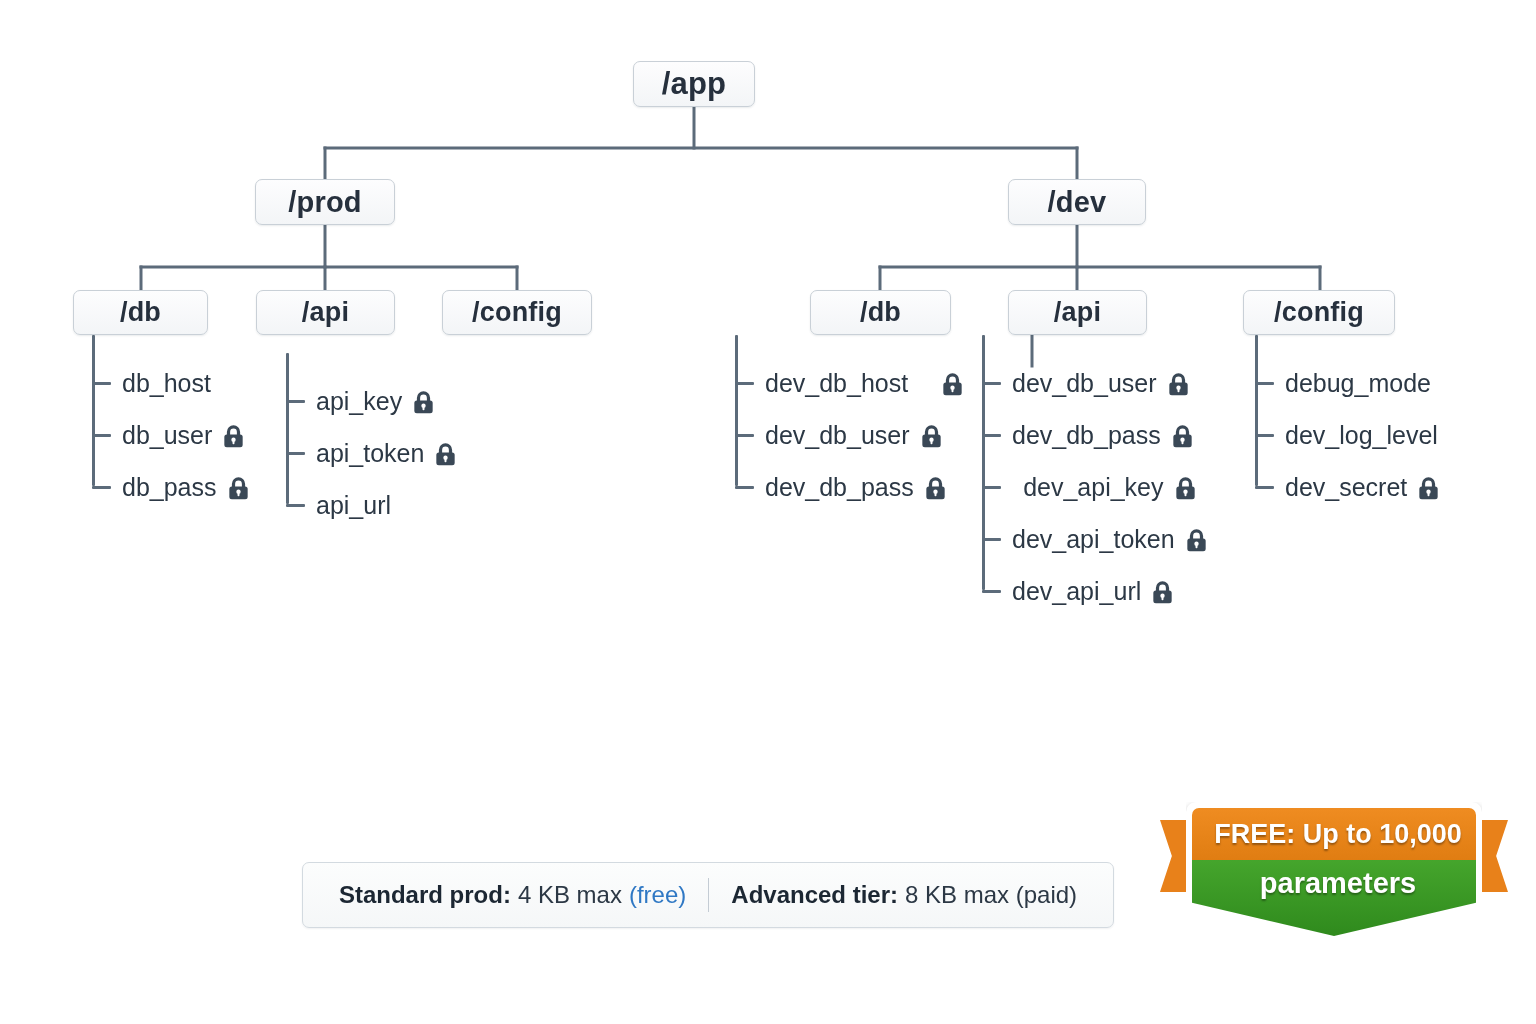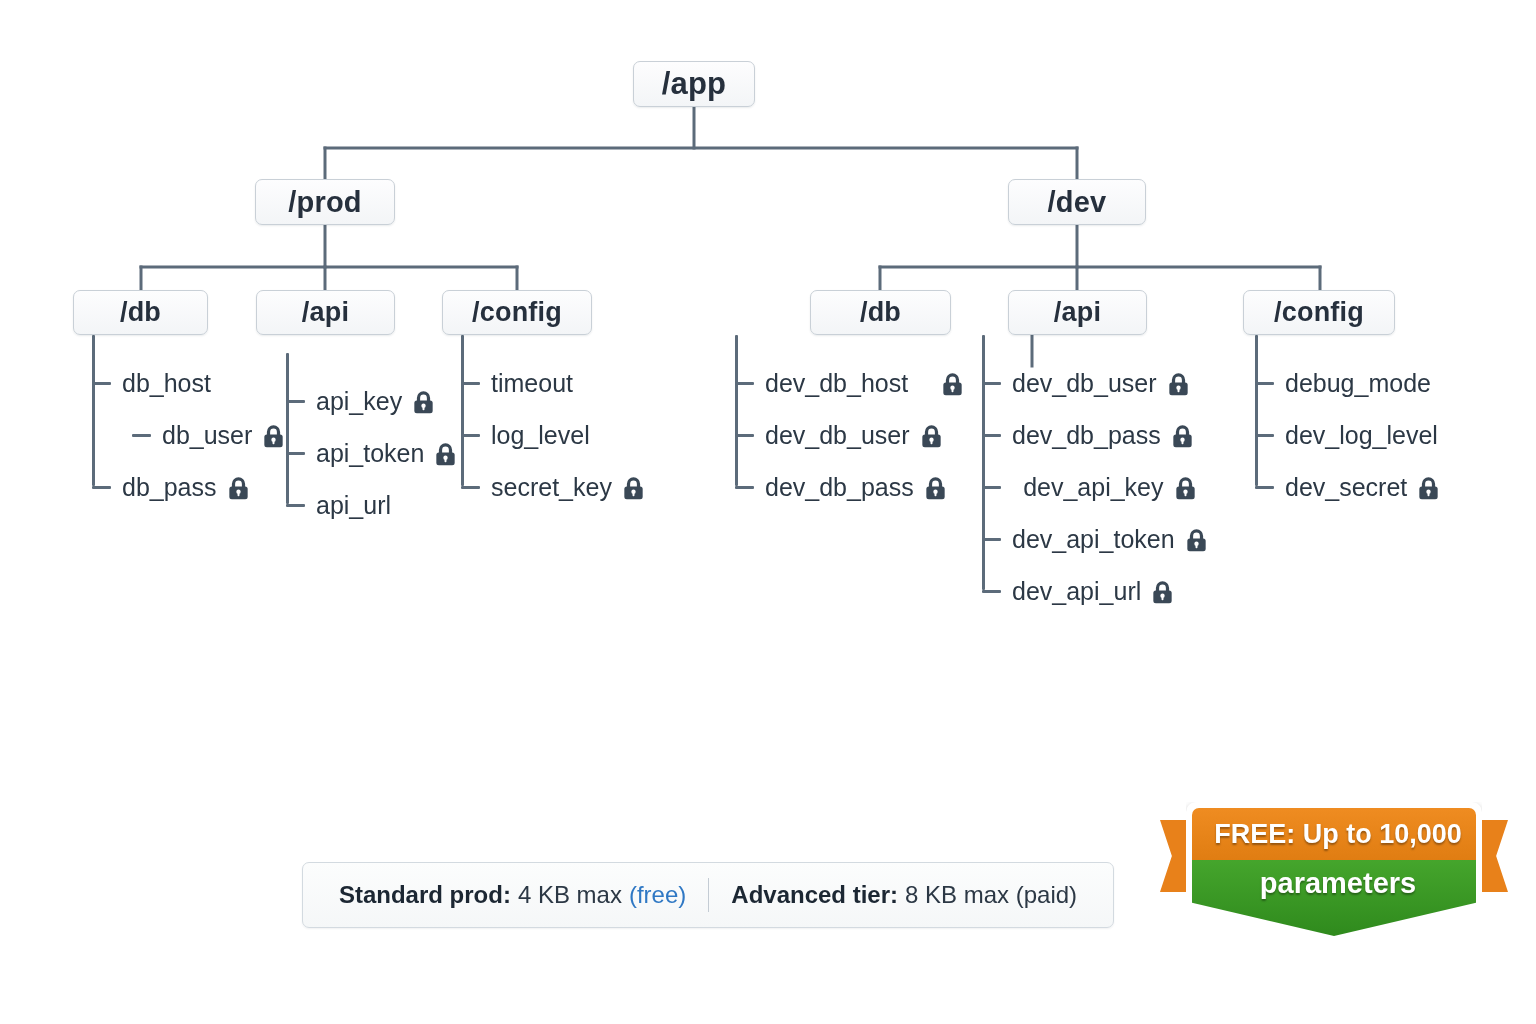--- a/index.html
+++ b/index.html
@@ -224,21 +224,21 @@
   <div class="node lvl2" style="left:1243px;top:290px;width:152px;height:45px;">
     <span>/config</span>
   </div>
 
   <div class="leafgroup" style="left:92px;top:335px;">
       <div class="vline" style="height: 151px; top: 0px;"></div>
       <div class="leafrow" style="margin-top: 22px;">
         <div class="tick"></div>
         <span class="txt">db_host</span>
       </div>
-      <div class="leafrow" style="margin-top: 0px; margin-left: 40px;">
+      <div class="leafrow" style="margin-top: 0px;">
         <div class="tick"></div>
         <span class="txt">db_user</span>
         <span class="lock">
           <svg viewBox="0 0 24 24" xmlns="http://www.w3.org/2000/svg">
             <rect x="3.2" y="10" width="17.6" height="12.4" rx="2.4" fill="#3a4856"></rect>
             <path d="M7.2 10.6V7.6a4.8 4.8 0 0 1 9.6 0v3" fill="none" stroke="#3a4856" stroke-width="3.1" stroke-linecap="round"></path>
             <circle cx="12" cy="15" r="2.1" fill="#ffffff"></circle>
             <rect x="11.05" y="15" width="1.9" height="4.4" rx="0.9" fill="#ffffff"></rect>
           </svg>
         </span>
@@ -282,43 +282,20 @@
             <rect x="11.05" y="15" width="1.9" height="4.4" rx="0.9" fill="#ffffff"></rect>
           </svg>
         </span>
       </div>
       <div class="leafrow" style="margin-top: 0px;">
         <div class="tick"></div>
         <span class="txt">api_url</span>
       </div>
     </div>
 
-  <div class="leafgroup" style="left:461px;top:335px;">
-      <div class="vline" style="height: 151px; top: 0px;"></div>
-      <div class="leafrow" style="margin-top: 22px;">
-        <div class="tick"></div>
-        <span class="txt">timeout</span>
-      </div>
-      <div class="leafrow" style="margin-top: 0px;">
-        <div class="tick"></div>
-        <span class="txt">log_level</span>
-      </div>
-      <div class="leafrow" style="margin-top: 0px;">
-        <div class="tick"></div>
-        <span class="txt">secret_key</span>
-        <span class="lock">
-          <svg viewBox="0 0 24 24" xmlns="http://www.w3.org/2000/svg">
-            <rect x="3.2" y="10" width="17.6" height="12.4" rx="2.4" fill="#3a4856"></rect>
-            <path d="M7.2 10.6V7.6a4.8 4.8 0 0 1 9.6 0v3" fill="none" stroke="#3a4856" stroke-width="3.1" stroke-linecap="round"></path>
-            <circle cx="12" cy="15" r="2.1" fill="#ffffff"></circle>
-            <rect x="11.05" y="15" width="1.9" height="4.4" rx="0.9" fill="#ffffff"></rect>
-          </svg>
-        </span>
-      </div>
-    </div>
 
   <div class="leafgroup" style="left:735px;top:335px;">
       <div class="vline" style="height: 151px; top: 0px;"></div>
       <div class="leafrow" style="margin-top: 22px; gap: 23px;">
         <div class="tick"></div>
         <span class="txt">dev_db_host</span>
         <span class="lock">
           <svg viewBox="0 0 24 24" xmlns="http://www.w3.org/2000/svg">
             <rect x="3.2" y="10" width="17.6" height="12.4" rx="2.4" fill="#3a4856"></rect>
             <path d="M7.2 10.6V7.6a4.8 4.8 0 0 1 9.6 0v3" fill="none" stroke="#3a4856" stroke-width="3.1" stroke-linecap="round"></path>

